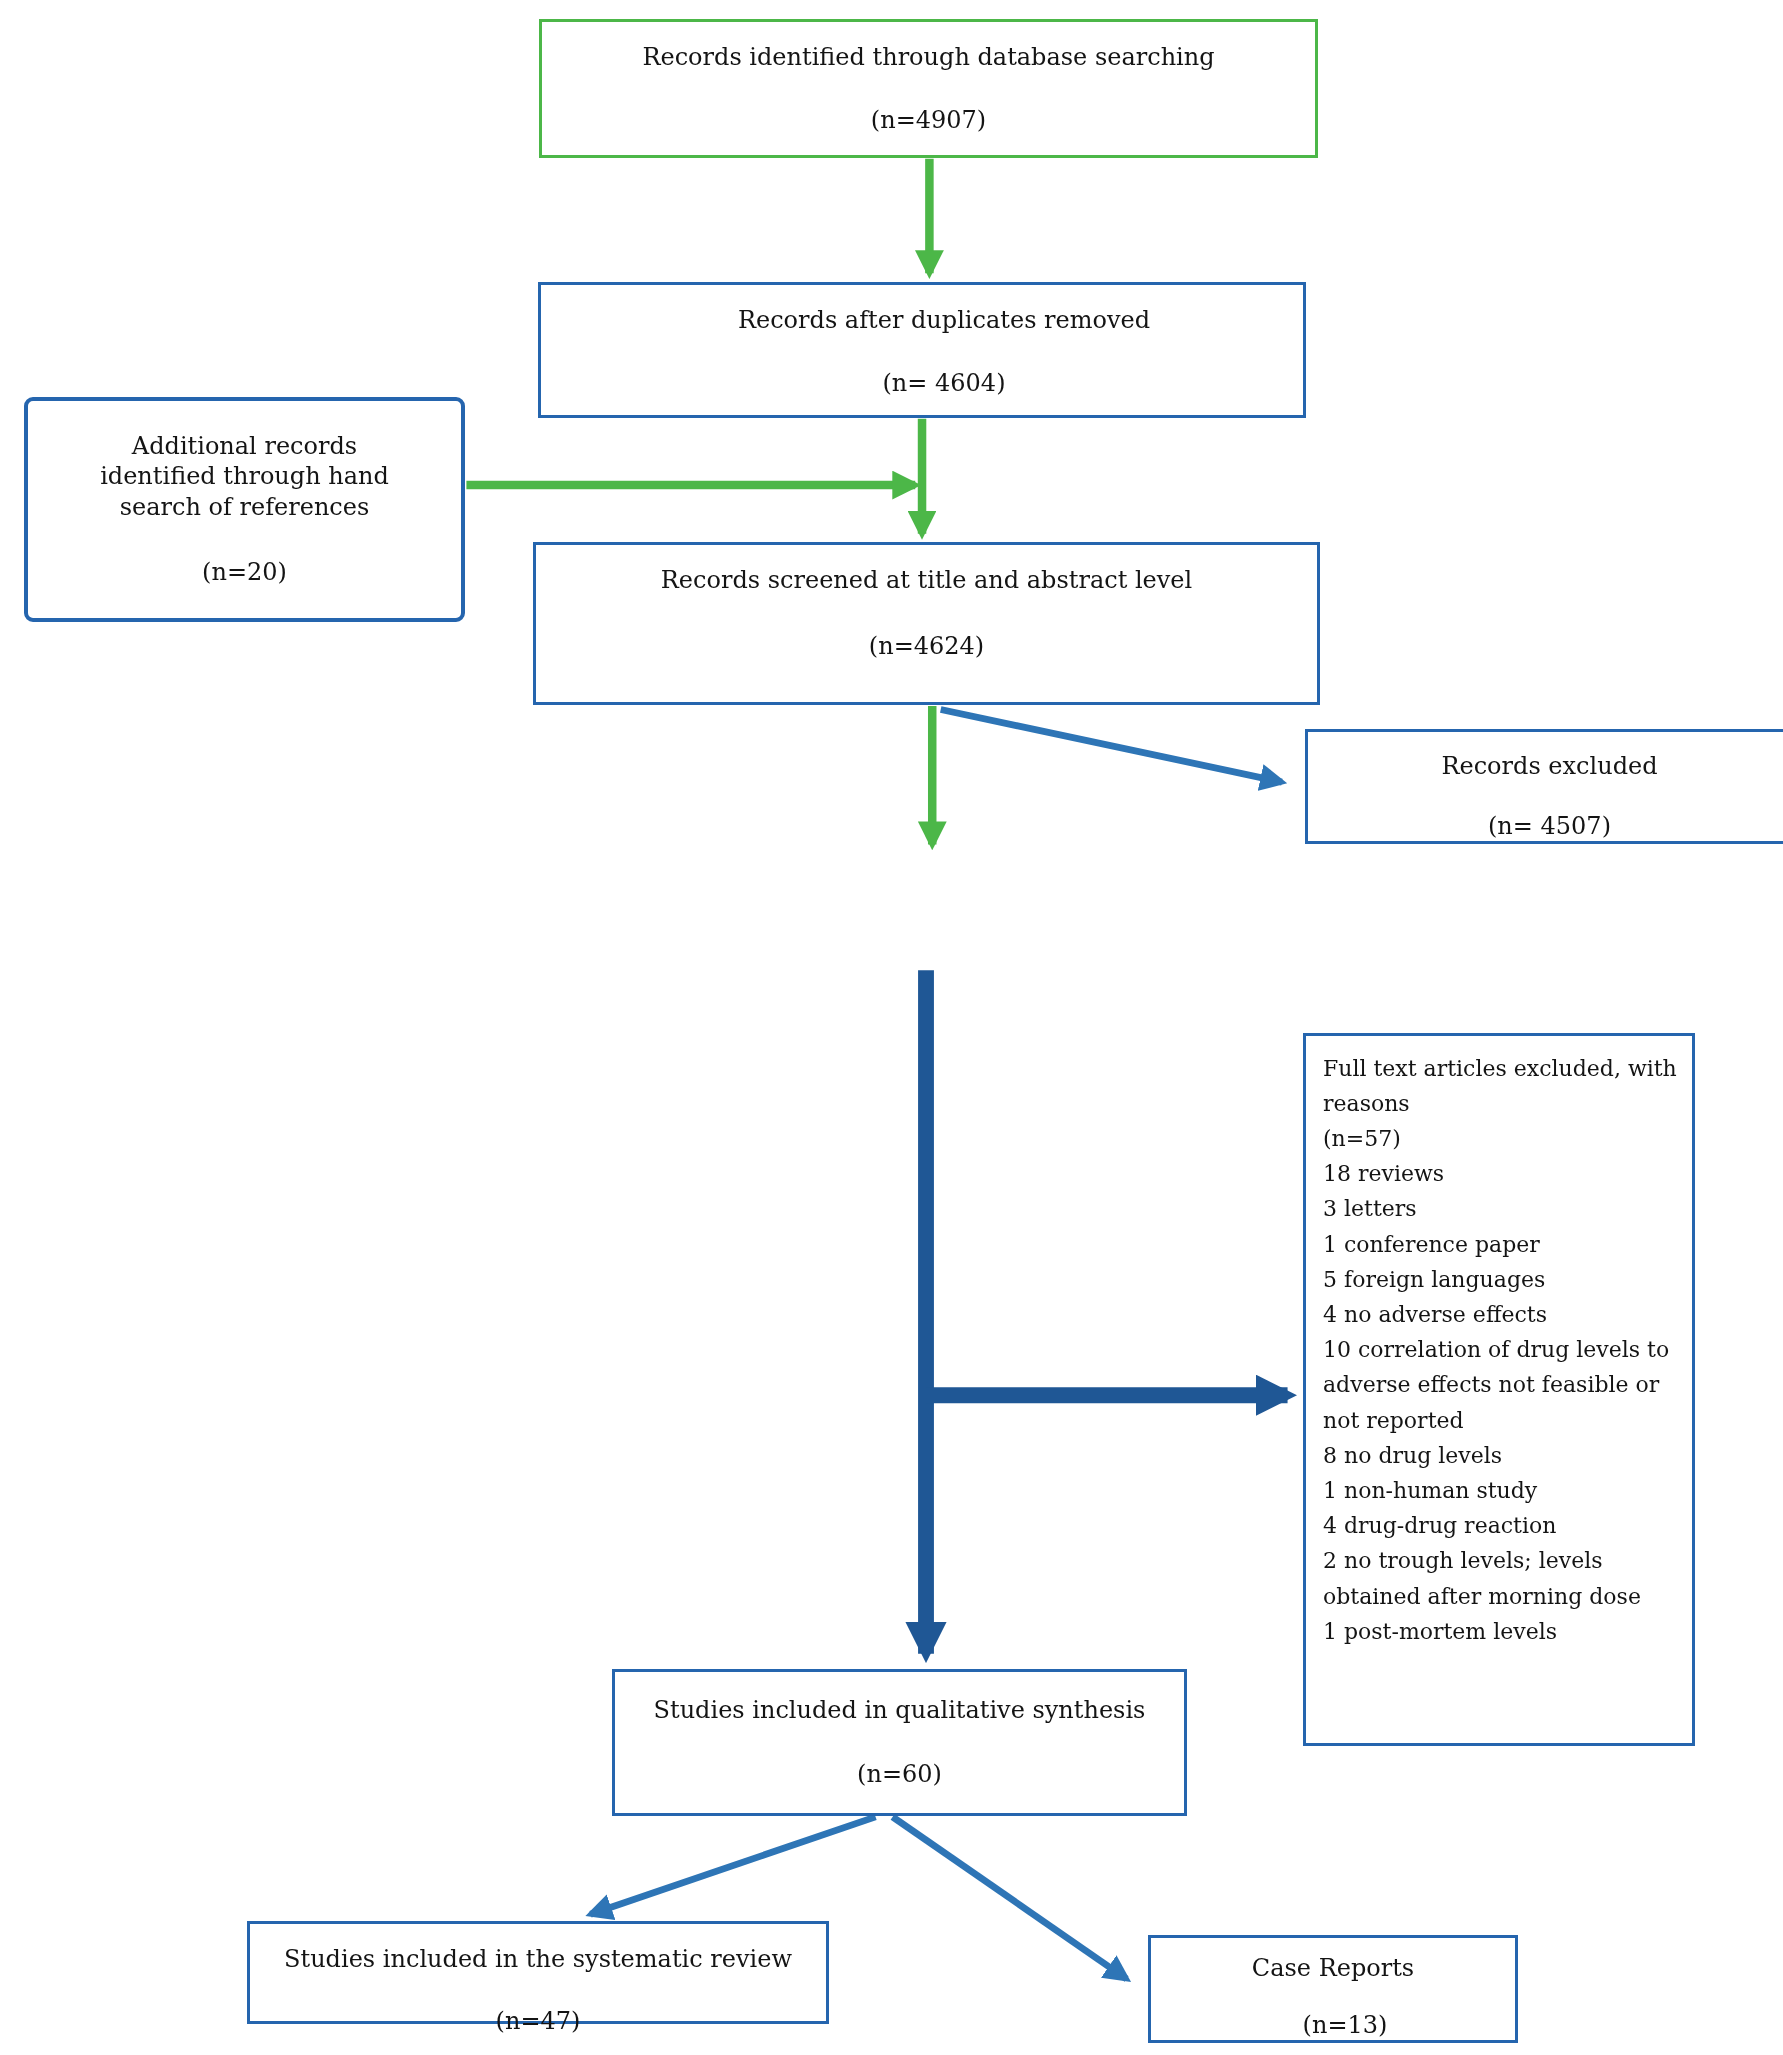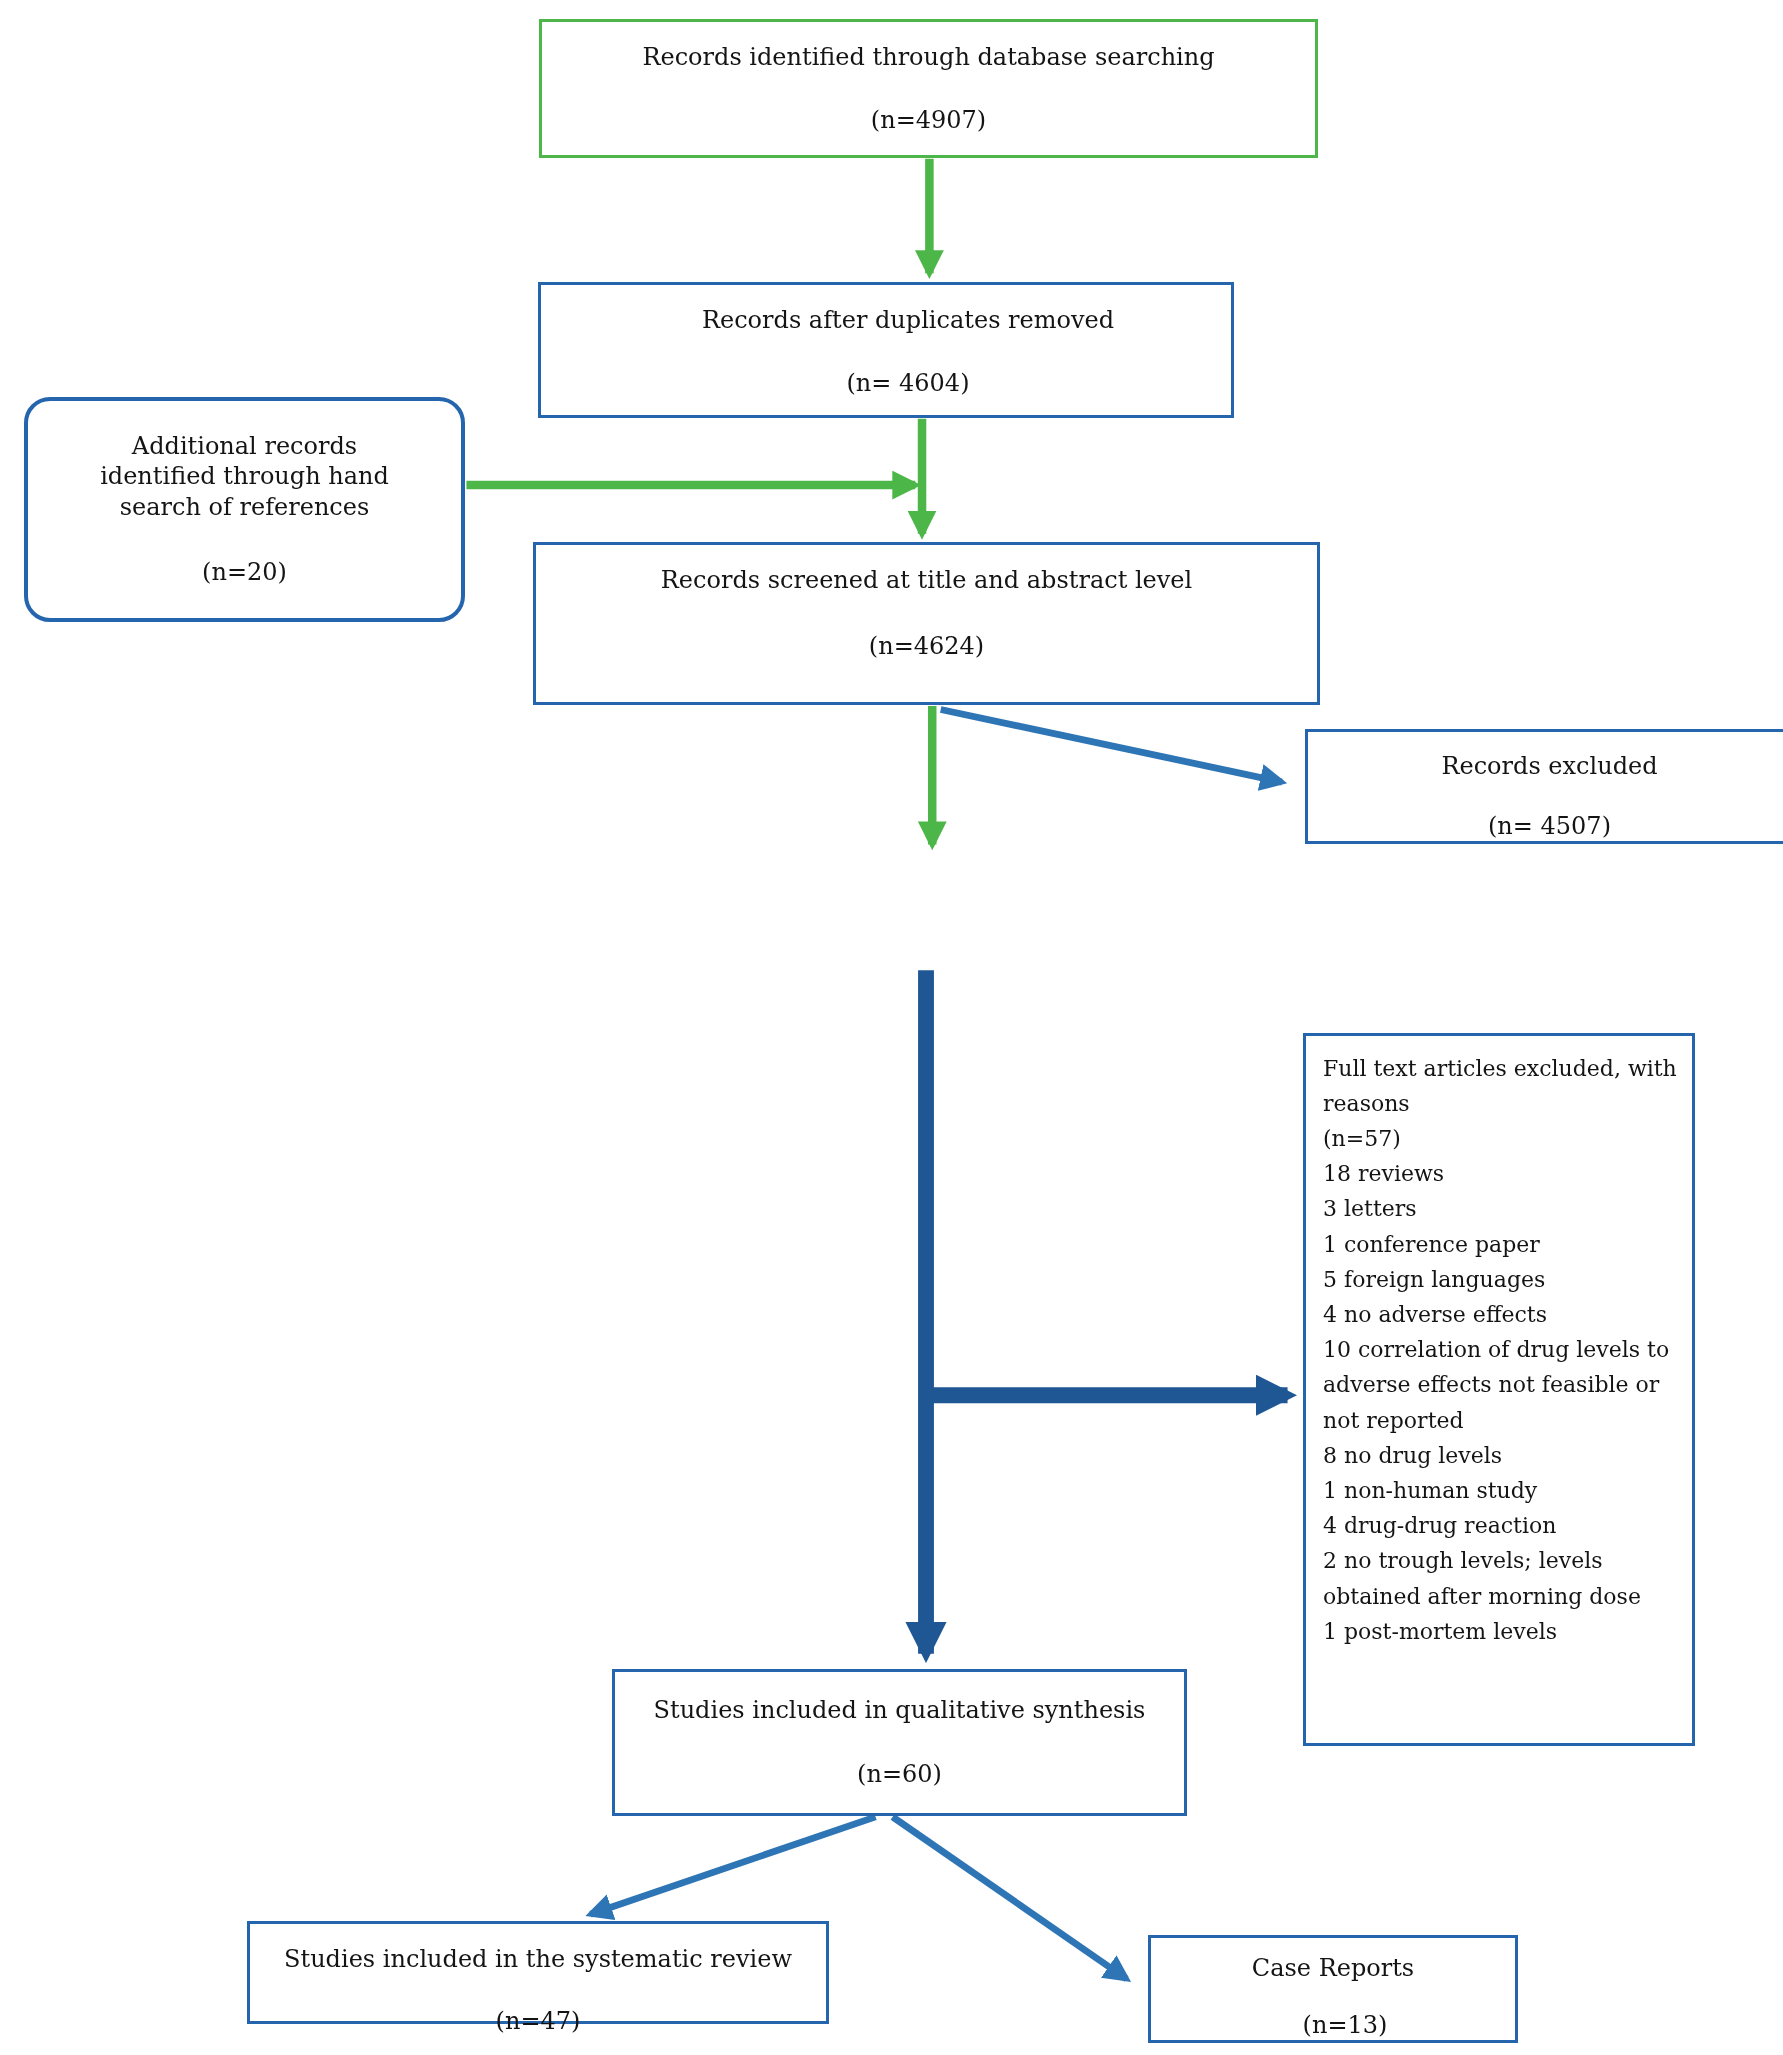--- a/index.html
+++ b/index.html
@@ -21,22 +21,22 @@
     background: #ffffff;
     border: 3.4px solid #2565ae;
     display: flex; flex-direction: column; align-items: center;
     text-align: center;
     font-size: 24px; line-height: 1.28;
   }
   .fbox .title { margin-top: 20.4px; }
   .fbox .count { margin-top: 32px; }
 
   #b-identified  { left: 539px;  top: 18.7px;   width: 779px; height: 139px; border-color: #4cb748; }
-  #b-duplicates  { left: 538px;  top: 282px;  width: 696px; height: 136px; padding-left: 44px; }
-  #b-additional  { left: 24px;   top: 397px;  width: 441px;  height: 225px; border-radius: 26px; border-width: 4.5px; }
+  #b-duplicates  { left: 538px;  top: 282px;  width: 768px; height: 136px; padding-left: 44px; }
+  #b-additional  { left: 24px;   top: 397px;  width: 441px;  height: 225px; border-radius: 9px; border-width: 4.5px; }
   #b-additional .title { margin-top: 29.5px; max-width: 292px; }
   #b-additional .count { margin-top: 34px; }
   #b-screened    { left: 533px;  top: 542px;  width: 787px; height: 163px; }
   #b-screened .title { }
   #b-screened .count { margin-top: 35px; }
   #b-excluded    { left: 1305px; top: 729px; width: 489px;  height: 115px; }
   #b-excluded .title { margin-top: 19px; }
   #b-excluded .count { margin-top: 29.5px; }
   #b-fulltext    { left: 571px; top: 853px; width: 676px; height: 116px; }
   #b-fulltext .title { align-self: flex-start; text-align: left; margin-left: 14.7px; margin-top: 18px; }

